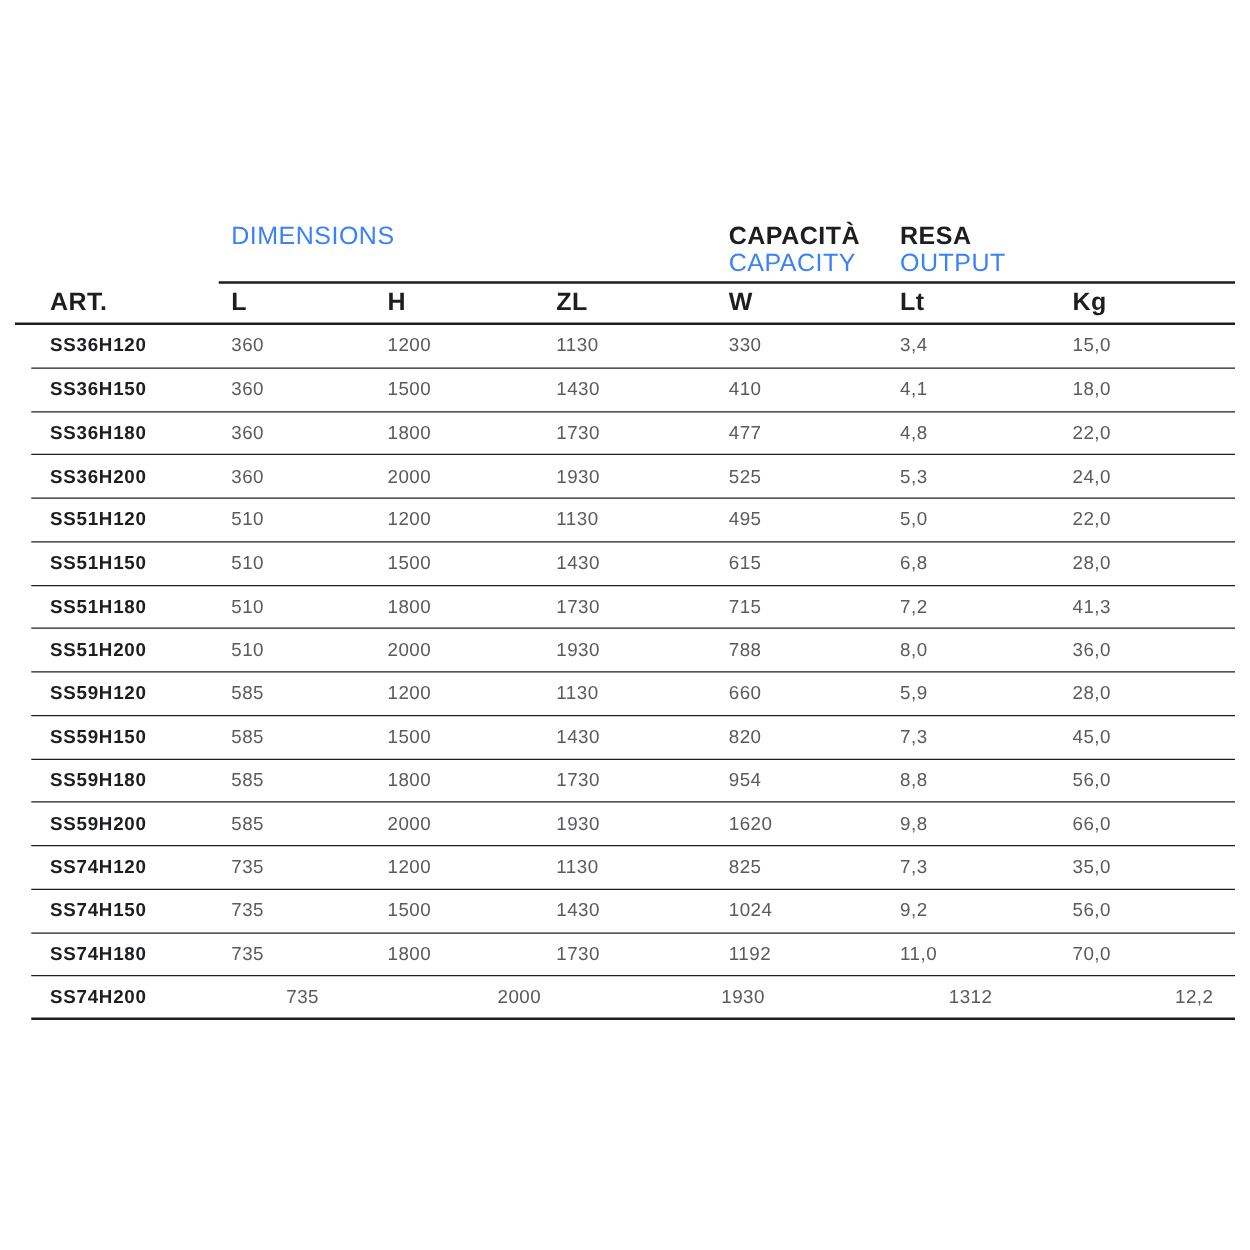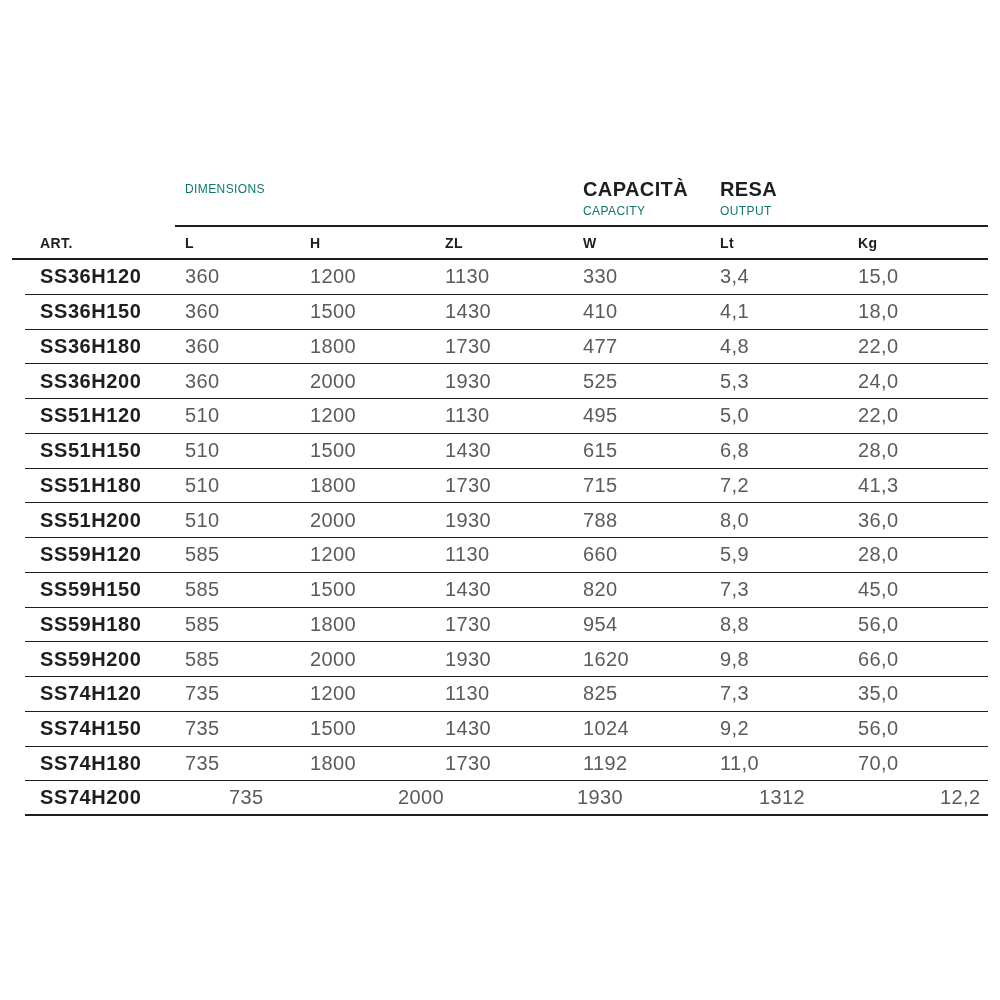--- a/index.html
+++ b/index.html
@@ -27,51 +27,51 @@
   }
   .group-cell { display: flex; flex-direction: column; }
   .gh-primary {
     font-size: 20px;
     font-weight: 600;
     letter-spacing: 0.4px;
     line-height: 22px;
     color: #1d1e20;
   }
   .gh-secondary {
-    font-size: 12px;
+    font-size: 20px;
     font-weight: 400;
     letter-spacing: 0.4px;
     line-height: 22px;
-    color: #0f766e;
+    color: #3b82f6;
   }
 
   
   .col-header {
     height: 33px;
     border-bottom: 2px solid #1d1e20;
     display: grid;
     grid-template-columns: 145px 125px 135px 138px 137px 138px 1fr;
     padding-left: 28px;
     align-items: center;
-    font-size: 14px;
+    font-size: 20px;
     font-weight: 600;
     letter-spacing: 0.4px;
     color: #1d1e20;
   }
 
   
   .table-body { margin-left: 13px; }
   .row {
     height: 34.75px;
     border-bottom: 1.5px solid #1d1e20;
     display: grid;
     grid-template-columns: 145px 125px 135px 138px 137px 138px 1fr;
     padding-left: 15px;
     align-items: center;
-    font-size: 20px;
+    font-size: 15px;
   }
   .row:last-child { border-bottom-width: 2px; gap: 44px; }
   .cell {
     font-weight: 400;
     letter-spacing: 0.4px;
     color: #5a5b5e;
     white-space: nowrap;
   }
   .cell.art {
     font-weight: 600;

